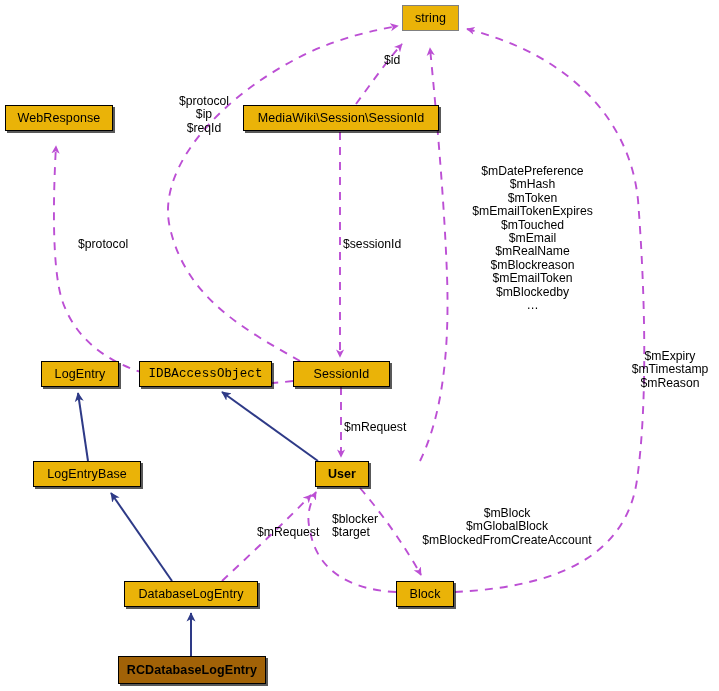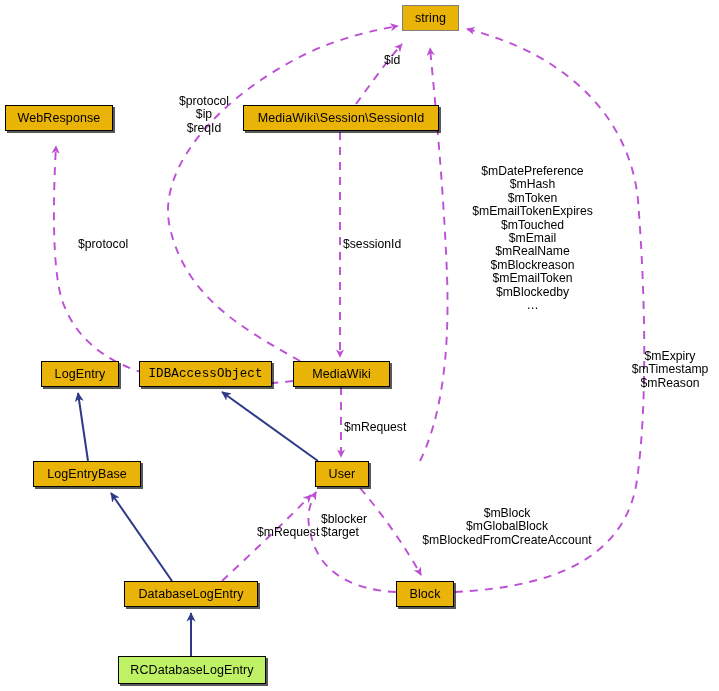--- a/index.html
+++ b/index.html
@@ -35,21 +35,22 @@
     align-items: center;
     justify-content: center;
     white-space: nowrap;
     letter-spacing: 0.1px;
     z-index: 5;
   }
   .node.shadowed {
     box-shadow: 2px 2px 0 0 rgba(0,0,0,0.65);
   }
   .node.current {
-    background: #bef264;
+    background: #a16207;
+    font-weight: bold;
   }
   .node.plain-gray {
     border: 1px solid #808080;
     box-shadow: none;
   }
   .edge-label {
     position: absolute;
     font-size: 12.2px;
     color: #000000;
     line-height: 13.4px;
@@ -119,28 +120,28 @@
 
   <div class="node shadowed" style="left:41px; top:361px; width:78px; height:26px;">
     <span>LogEntry</span>
   </div>
 
   <div class="node shadowed" style="left:139px; top:361px; width:133px; height:26px;font-family:Liberation Mono, monospace;">
     <span>IDBAccessObject</span>
   </div>
 
   <div class="node shadowed" style="left:293px; top:361px; width:97px; height:26px;">
-    <span>MediaWiki</span>
+    <span>SessionId</span>
   </div>
 
   <div class="node shadowed" style="left:33px; top:461px; width:108px; height:26px;">
     <span>LogEntryBase</span>
   </div>
 
-  <div class="node shadowed" style="left:315px; top:461px; width:54px; height:26px;">
+  <div class="node shadowed" style="left:315px; top:461px; width:54px; height:26px;font-weight:bold;">
     <span>User</span>
   </div>
 
   <div class="node shadowed" style="left:124px; top:581px; width:134px; height:26px;">
     <span>DatabaseLogEntry</span>
   </div>
 
   <div class="node shadowed" style="left:396px; top:581px; width:58px; height:26px;">
     <span>Block</span>
   </div>
@@ -172,20 +173,20 @@
 …</div>
 
   <div class="edge-label ctr" style="left:628px; top:350px; width:84px;">$mExpiry
 $mTimestamp
 $mReason</div>
 
   <div class="edge-label lft" style="left:344px; top:421px;">$mRequest</div>
 
   <div class="edge-label lft" style="left:257px; top:526px;">$mRequest</div>
 
-  <div class="edge-label lft" style="left:321px; top:513px;">$blocker
+  <div class="edge-label lft" style="left:332px; top:513px;">$blocker
 $target</div>
 
   <div class="edge-label ctr" style="left:414px; top:507px; width:186px;">$mBlock
 $mGlobalBlock
 $mBlockedFromCreateAccount</div>
 
 </div>
 
 </body></html>

